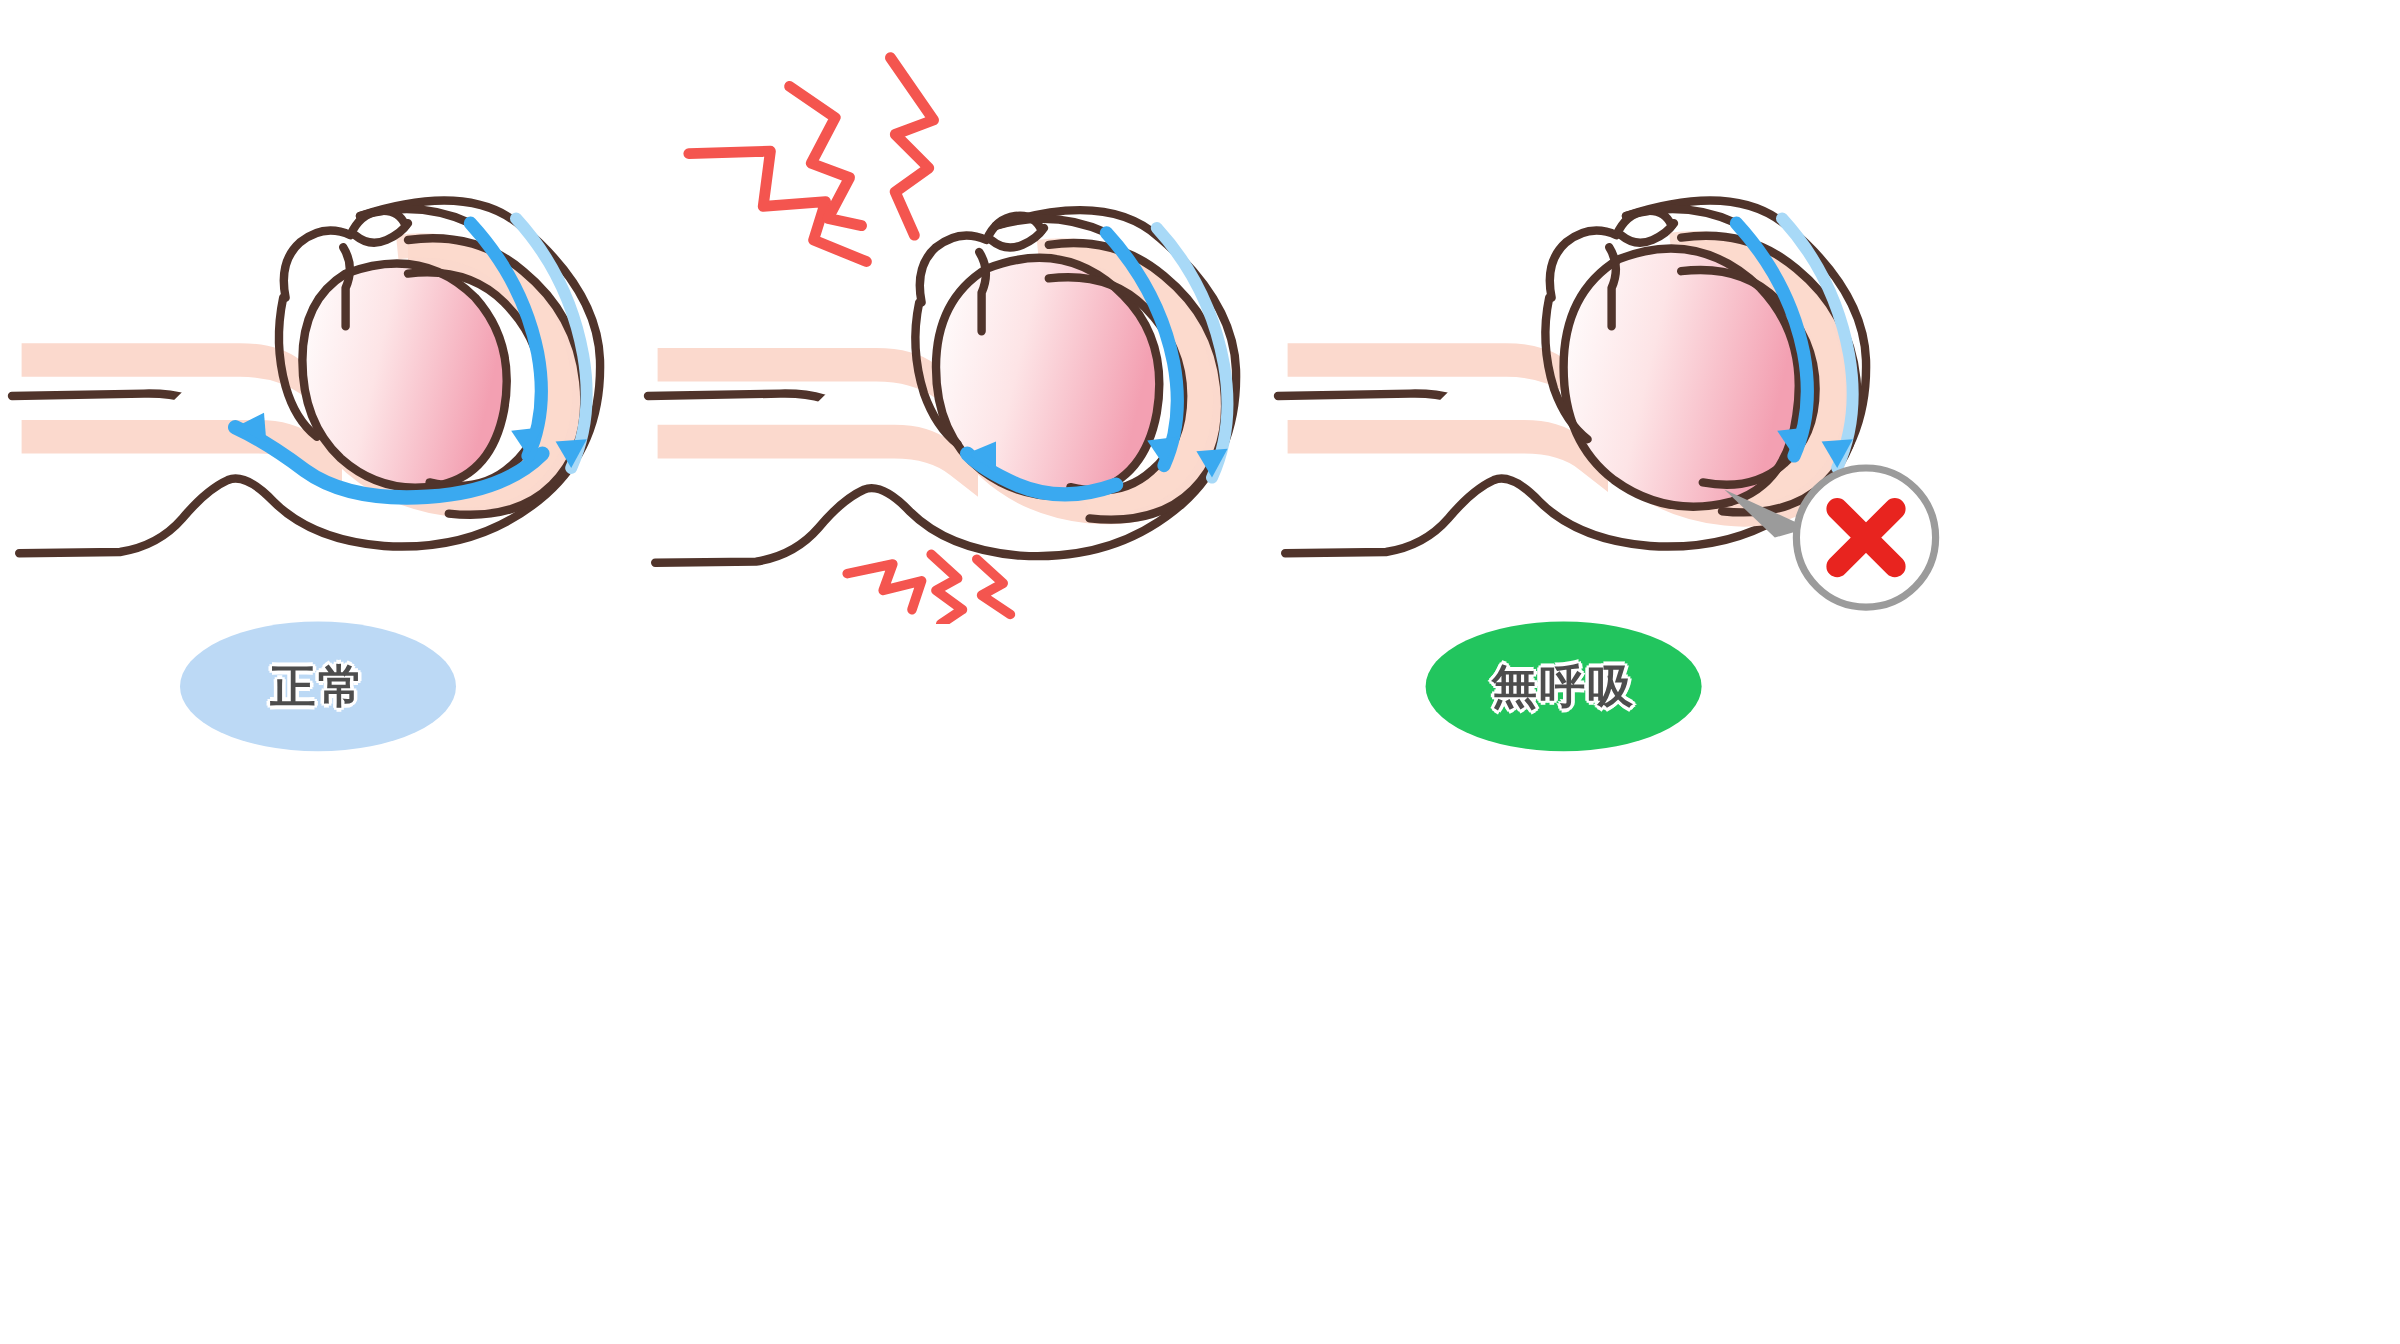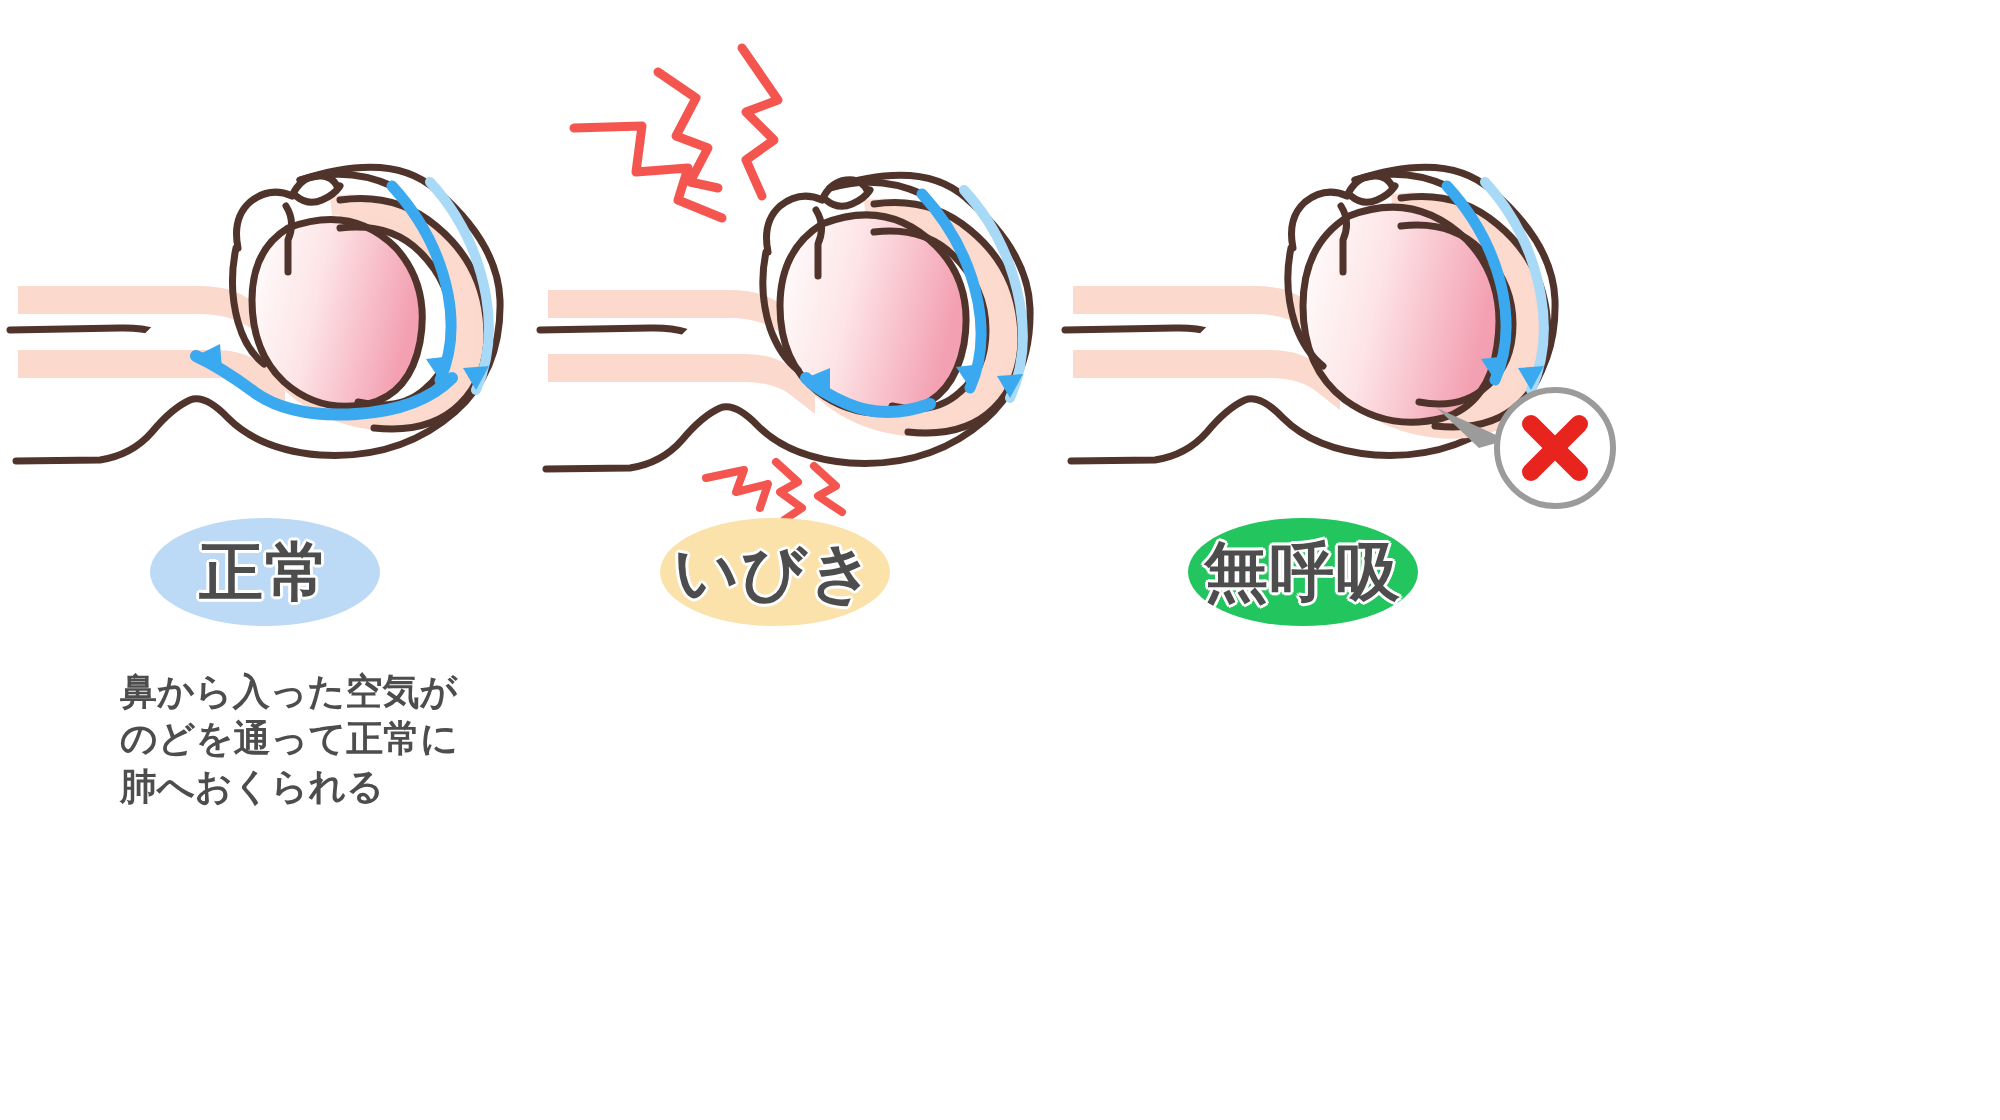--- a/index.html
+++ b/index.html
@@ -37,21 +37,21 @@
   .badge {
     position: absolute;
     width: 230px;
     height: 108px;
     border-radius: 50%;
     display: flex;
     align-items: center;
     justify-content: center;
   }
   .badge-label {
-    font-size: 64px;
+    font-size: 38px;
     font-weight: bold;
     color: #4d4d4d;
     letter-spacing: 2px;
     text-shadow:
        2px  2px 0 #ffffff,  -2px  2px 0 #ffffff,
        2px -2px 0 #ffffff,  -2px -2px 0 #ffffff,
        3px  0   0 #ffffff,  -3px  0   0 #ffffff,
        0    3px 0 #ffffff,   0   -3px 0 #ffffff;
   }
   #badge-normal { left: 150px; top: 518px; background: #bcd9f5; }
@@ -144,23 +144,20 @@
           <path d="M392 186 Q436 234 448 294 Q457 342 440 380" fill="none" stroke="#3aa9f0" stroke-width="11" stroke-linecap="round"></path>
           <path d="M440 380 l-14 -21 l26 -3 z" fill="#3aa9f0"></path>
         </g>
       </svg>
     </div>
 
     <div class="badge" id="badge-normal">
       <span class="badge-label">正常</span>
     </div>
 
-    <div class="caption" id="caption-normal">鼻から入った空気が
-のどを通って正常に
-肺へおくられる</div>
   </div>
 
   <div class="panel" id="panel-snore">
 
     <div class="illus">
       <svg width="666" height="520" viewBox="0 0 666 520" xmlns="http://www.w3.org/2000/svg">
         <defs>
           <linearGradient id="tongueGrad2" x1="0" y1="0" x2="1" y2="0.25">
             <stop offset="0%" stop-color="#ffffff"></stop>
             <stop offset="45%" stop-color="#fde4e6"></stop>
@@ -223,23 +220,20 @@
         </g>
 
         <g fill="none" stroke="#f4554f" stroke-width="8" stroke-linecap="round" stroke-linejoin="round">
           <path d="M176 478 L214 470 L206 492 L238 484 L230 508"></path>
           <path d="M246 462 L268 482 L250 492 L272 508 L254 520"></path>
           <path d="M284 466 L306 486 L288 496 L312 512"></path>
         </g>
       </svg>
     </div>
 
-    <div class="badge" id="badge-snore">
-      <span class="badge-label">いびき</span>
-    </div>
 
   </div>
 
   <div class="panel" id="panel-apnea">
 
     <div class="illus">
       <svg width="666" height="520" viewBox="0 0 666 520" xmlns="http://www.w3.org/2000/svg">
         <defs>
           <linearGradient id="tongueGrad3" x1="0" y1="0" x2="1" y2="0.25">
             <stop offset="0%" stop-color="#ffffff"></stop>

